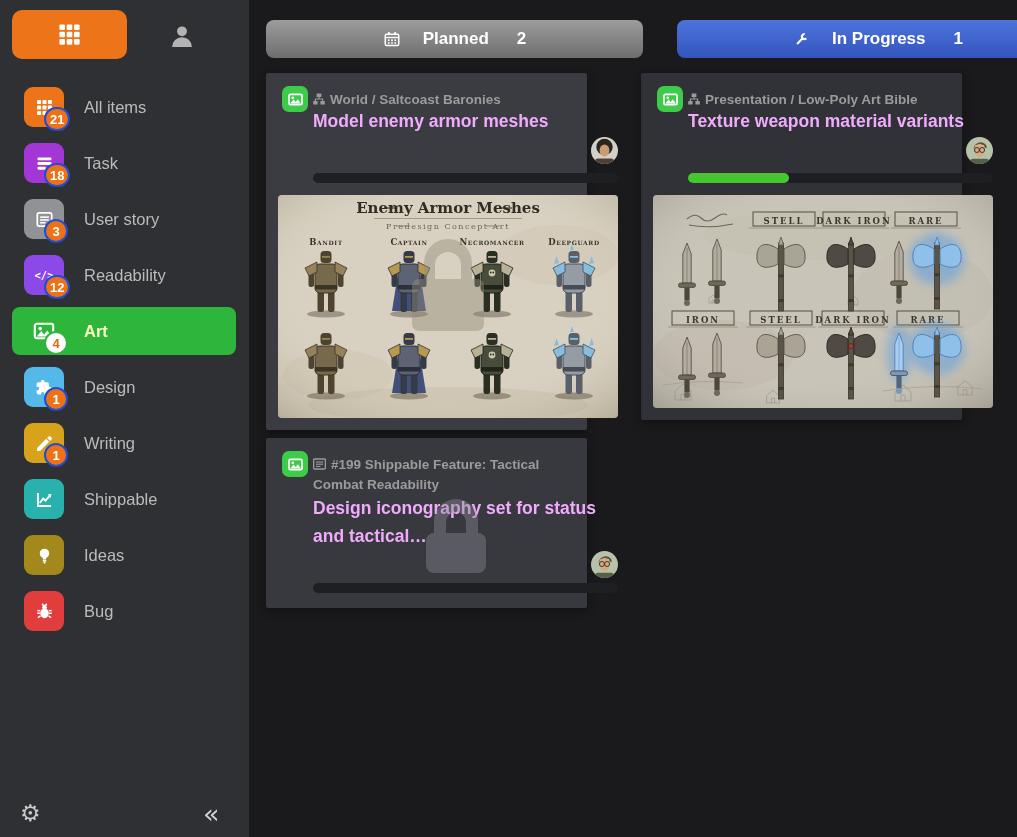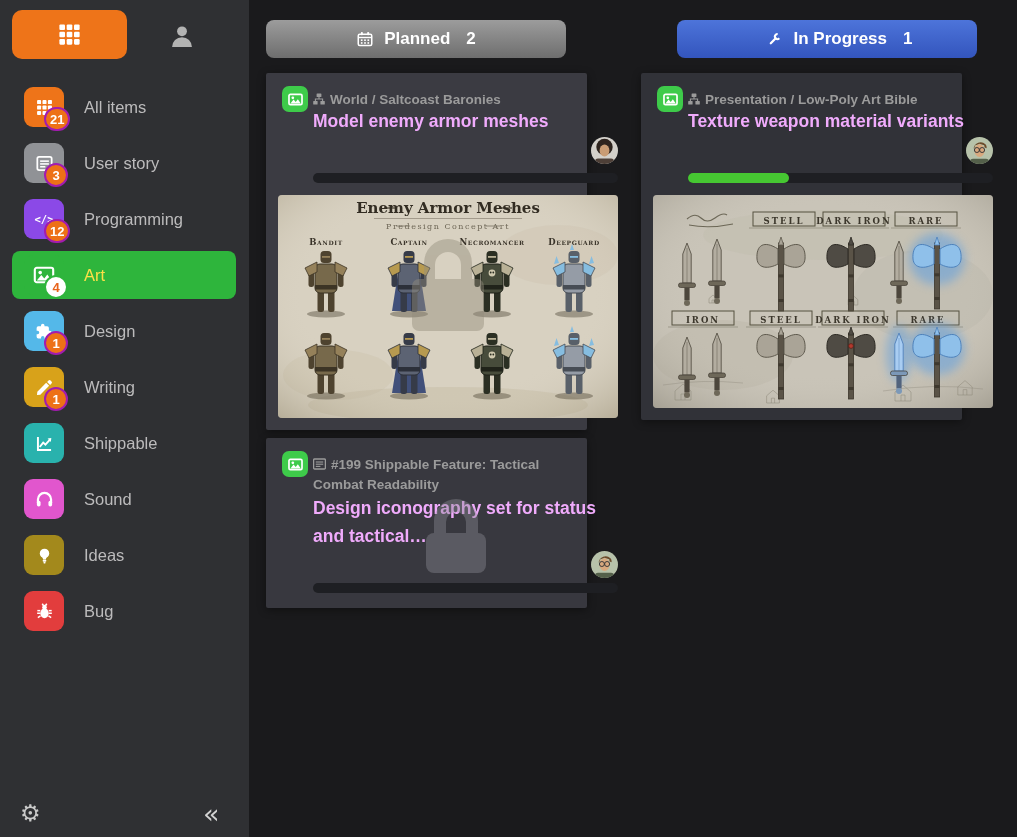--- a/index.html
+++ b/index.html
@@ -12,32 +12,32 @@
   .sidebar { position:absolute; left:0; top:0; width:249px; height:837px; background:#2f3033; }
   .ws-btn { position:absolute; left:12px; top:10px; width:115px; height:49px; border-radius:10px;
             background:#ee7419; display:flex; align-items:center; justify-content:center; cursor:pointer; }
   .user-ic { position:absolute; left:168px; top:22px; width:28px; height:28px; }
   .nav { position:absolute; left:0; top:79px; width:249px; }
   .nav-item { position:relative; height:56px; cursor:pointer; }
   .pill { position:absolute; left:12px; right:13px; top:4px; height:48px; border-radius:8px; background:#2eb53c; }
   .tile { position:absolute; left:24px; top:8px; width:40px; height:40px; border-radius:9px;
           display:flex; align-items:center; justify-content:center; }
   .nav-label { position:absolute; left:84px; top:0; line-height:56px; font-size:16.5px; color:#bcbbbc; }
-  .nav-item.selected .nav-label { color:#fde047; font-weight:normal; }
+  .nav-item.selected .nav-label { color:#fef9c3; font-weight:bold; }
   .badge { position:absolute; left:44px; top:28px; min-width:24px; height:24px; padding:0 4px;
-           border-radius:12px; background:#ed7117; border:2px solid #a21caf; color:#fff;
+           border-radius:12px; background:#ed7117; border:2px solid #1d4ed8; color:#fff;
            font-size:13px; font-weight:bold; display:flex; align-items:center; justify-content:center; }
   .nav-item.selected .badge { background:#fff; color:#e8641c; border-color:#2eb53c; }
   .gear { position:absolute; left:20px; top:800px; font-size:23px; color:#c9c9c9; cursor:pointer;
           font-family:"DejaVu Sans",sans-serif; }
   .collapse { position:absolute; left:203px; top:798px; font-size:27px; color:#d2d2d2; cursor:pointer;
           font-family:"DejaVu Sans",sans-serif; letter-spacing:-2px; }
   
-  .col-header { position:absolute; top:20px; width:300px; height:38px; border-radius:8px;
-                display:flex; align-items:center; justify-content:center; gap:10px;
+  .col-header { position:absolute; top:20px; width:377px; height:38px; border-radius:8px;
+                display:flex; align-items:center; justify-content:center; gap:22px;
                 color:#fff; font-size:17px; font-weight:bold; cursor:pointer; }
   .col-header .cnt { margin-left:6px; }
   #hdr-planned { left:266px; background:linear-gradient(180deg,#9c9c9c,#6e6e6e); }
   #hdr-progress { left:677px; background:linear-gradient(180deg,#4d74da,#3355bd);padding-left:25px; }
   .card { position:absolute; width:321px; border-radius:2px; box-shadow:0 2px 8px rgba(0,0,0,.4); cursor:pointer; }
   #card1 { left:266px; top:73px; height:357px; background:#3b3b42; }
   #card2 { left:641px; top:73px; height:347px; background:#313238;text-decoration:underline; }
   #card3 { left:266px; top:438px; height:170px; background:#38383f; }
   .type-tile { position:absolute; left:16px; top:13px; width:26px; height:26px; border-radius:7px;
                background:#3ecb4a; display:flex; align-items:center; justify-content:center; }
@@ -101,41 +101,54 @@
           <rect x="3.5" y="15.9" width="4.6" height="4.6" rx="1"></rect>
               <rect x="9.7" y="15.9" width="4.6" height="4.6" rx="1"></rect>
               <rect x="15.9" y="15.9" width="4.6" height="4.6" rx="1"></rect>
             </g>
           </svg>
       </span>
       <span class="badge">21</span>
       <span class="nav-label">All items</span>
     </div>
     <div class="nav-item">
+      <span class="tile" style="background: rgb(164, 54, 214);">
+        <svg width="21" height="21" viewBox="0 0 24 24">
+            <g fill="#fff">
+          <rect x="4" y="5" width="16" height="3.4" rx="1.2"></rect>
+              <rect x="4" y="10.3" width="16" height="3.4" rx="1.2"></rect>
+              <rect x="4" y="15.6" width="9.5" height="3.4" rx="1.2"></rect>
+            </g>
+          </svg>
+      </span>
+      <span class="badge">18</span>
+      <span class="nav-label">Task</span>
+    </div>
+    <div class="nav-item">
       <span class="tile" style="background: rgb(144, 146, 150);">
         <svg width="21" height="21" viewBox="0 0 24 24">
             <rect x="3.8" y="4.5" width="16.4" height="15" rx="2" fill="none" stroke="#fff" stroke-width="2"></rect>
           <g stroke="#fff" stroke-width="1.8">
               <line x1="7" y1="9.3" x2="17" y2="9.3"></line>
               <line x1="7" y1="12.5" x2="17" y2="12.5"></line>
               <line x1="7" y1="15.7" x2="13" y2="15.7"></line>
             </g>
           </svg>
       </span>
       <span class="badge">3</span>
       <span class="nav-label">User story</span>
     </div>
     <div class="nav-item">
       <span class="tile" style="background: rgb(139, 73, 231);">
         <svg width="22" height="22" viewBox="0 0 24 24">
             <text x="12" y="16.2" text-anchor="middle" font-size="11.5" font-weight="bold" font-family="DejaVu Sans Mono, monospace" fill="#fff">&lt;/&gt;</text>
           </svg>
       </span>
       <span class="badge">12</span>
-      <span class="nav-label">Programming</span>
+      <span class="nav-label">Readability</span>
     </div>
     <div class="nav-item selected">
       <span class="pill"></span>
       <span class="tile" style="background: rgb(46, 181, 60);">
         <svg width="24" height="24" viewBox="0 0 24 24">
             <rect x="2.8" y="4.8" width="18.4" height="14.4" rx="2" fill="none" stroke="#fff" stroke-width="2.1"></rect>
           <circle cx="8.2" cy="9.6" r="1.8" fill="#fff"></circle>
             <path d="M4.8 17.5 9.3 12l3 3.6 3-4 4.2 5.9z" fill="#fff"></path>
           </svg>
       </span>
@@ -162,30 +175,20 @@
     </div>
     <div class="nav-item">
       <span class="tile" style="background: rgb(41, 178, 173);">
         <svg width="21" height="21" viewBox="0 0 24 24">
             <path d="M4.5 4.5V19.5H19.5" fill="none" stroke="#fff" stroke-width="2.2"></path>
           <polyline points="6.5,16 10.5,11 13,13.2 18.5,7.2" fill="none" stroke="#fff" stroke-width="2.2"></polyline>
           <polygon points="19.8,5.6 15.6,6.4 19.2,10.2" fill="#fff"></polygon>
           </svg>
       </span>
       <span class="nav-label">Shippable</span>
-    </div>
-    <div class="nav-item">
-      <span class="tile" style="background: rgb(225, 86, 205);">
-        <svg width="21" height="21" viewBox="0 0 24 24">
-            <path d="M4.5 16v-4a7.5 7.5 0 0 1 15 0v4" fill="none" stroke="#fff" stroke-width="2.5"></path>
-          <rect x="3.3" y="13.5" width="4.2" height="6.5" rx="2" fill="#fff"></rect>
-            <rect x="16.5" y="13.5" width="4.2" height="6.5" rx="2" fill="#fff"></rect>
-          </svg>
-      </span>
-      <span class="nav-label">Sound</span>
     </div>
     <div class="nav-item">
       <span class="tile" style="background: rgb(163, 137, 28);">
         <svg width="21" height="21" viewBox="0 0 24 24">
             <g fill="#fff">
               <circle cx="12" cy="9.6" r="5.4"></circle>
           <path d="M9.6 13.5h4.8l-.8 3H10.4z"></path>
               <rect x="9.9" y="16.8" width="4.2" height="2.2" rx="1"></rect>
               <rect x="10.7" y="19.4" width="2.6" height="1.6" rx="0.8"></rect>
             </g>

